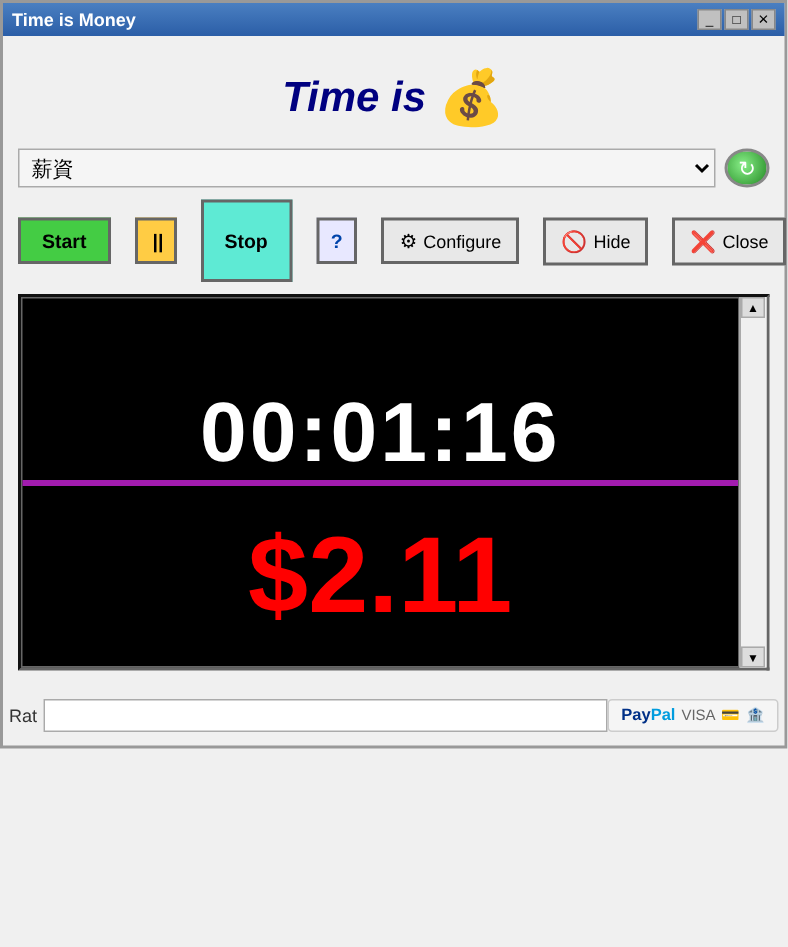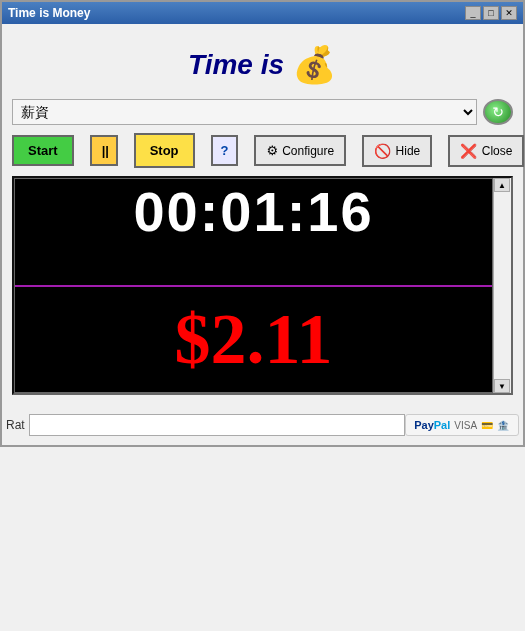--- a/index.html
+++ b/index.html
@@ -5,21 +5,21 @@
     * { box-sizing: border-box; margin: 0; padding: 0; }
     body {
       width: 525px;
       height: 631px;
       background: #f0f0f0;
       font-family: 'Arial', sans-serif;
       overflow: hidden;
     }
     .window {
       width: 525px;
-      height: 447px;
+      height: 499px;
       background: #f0f0f0;
       border: 2px solid #999;
       display: flex;
       flex-direction: column;
     }
     .title-bar {
       background: linear-gradient(to bottom, #4a7fc1, #2b5ea7);
       color: white;
       font-size: 12px;
       padding: 3px 6px;
@@ -108,23 +108,23 @@
       background: #ffcc44;
       border: 2px solid #666;
       padding: 6px 10px;
       font-size: 13px;
       font-weight: bold;
       cursor: pointer;
       color: black;
       min-width: 28px;
     }
     .btn-stop {
-      background: #fde047;
-      border: 2px solid #666;
-      padding: 8px 14px;
+      background: #5eead4;
+      border: 2px solid #666;
+      padding: 18px 14px;
       font-size: 13px;
       font-weight: bold;
       cursor: pointer;
       color: black;
     }
     .btn-help {
       background: #e8e8ff;
       border: 2px solid #666;
       padding: 6px 8px;
       font-size: 13px;
@@ -168,42 +168,42 @@
     .display-area {
       background: black;
       flex: 1;
       display: flex;
       flex-direction: column;
       border: 1px solid #666;
     }
     .timer-section {
       flex: 1;
       display: flex;
-      align-items: flex-start;
-      justify-content: center;
-      border-bottom: 2px solid #a21caf;
+      align-items: flex-end;
+      justify-content: center;
+      border-bottom: 4px solid #a21caf;
     }
     .timer-text {
       color: white;
       font-size: 56px;
       font-weight: bold;
       font-family: 'Arial', monospace;
       letter-spacing: 2px;
     }
     .money-section {
       flex: 1;
       display: flex;
       align-items: center;
       justify-content: center;
     }
     .money-text {
       color: red;
       font-size: 72px;
       font-weight: bold;
-      font-family: Liberation Serif, serif;
+      font-family: Liberation Sans, sans-serif;
     }
     .bottom-area {
       display: flex;
       align-items: center;
       justify-content: flex-end;
       height: 40px;
       padding: 0 4px;
       flex-shrink: 0;
     }
     .rate-row {

